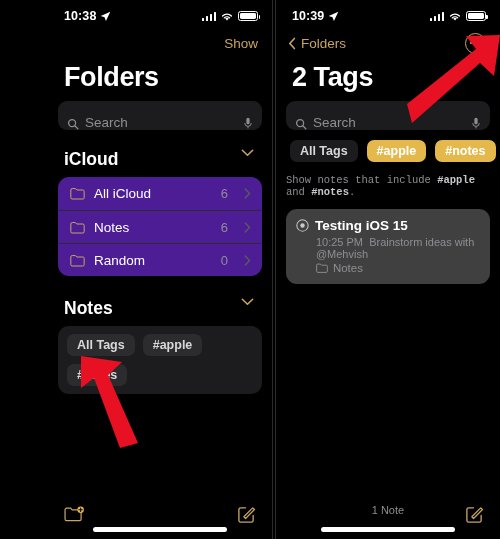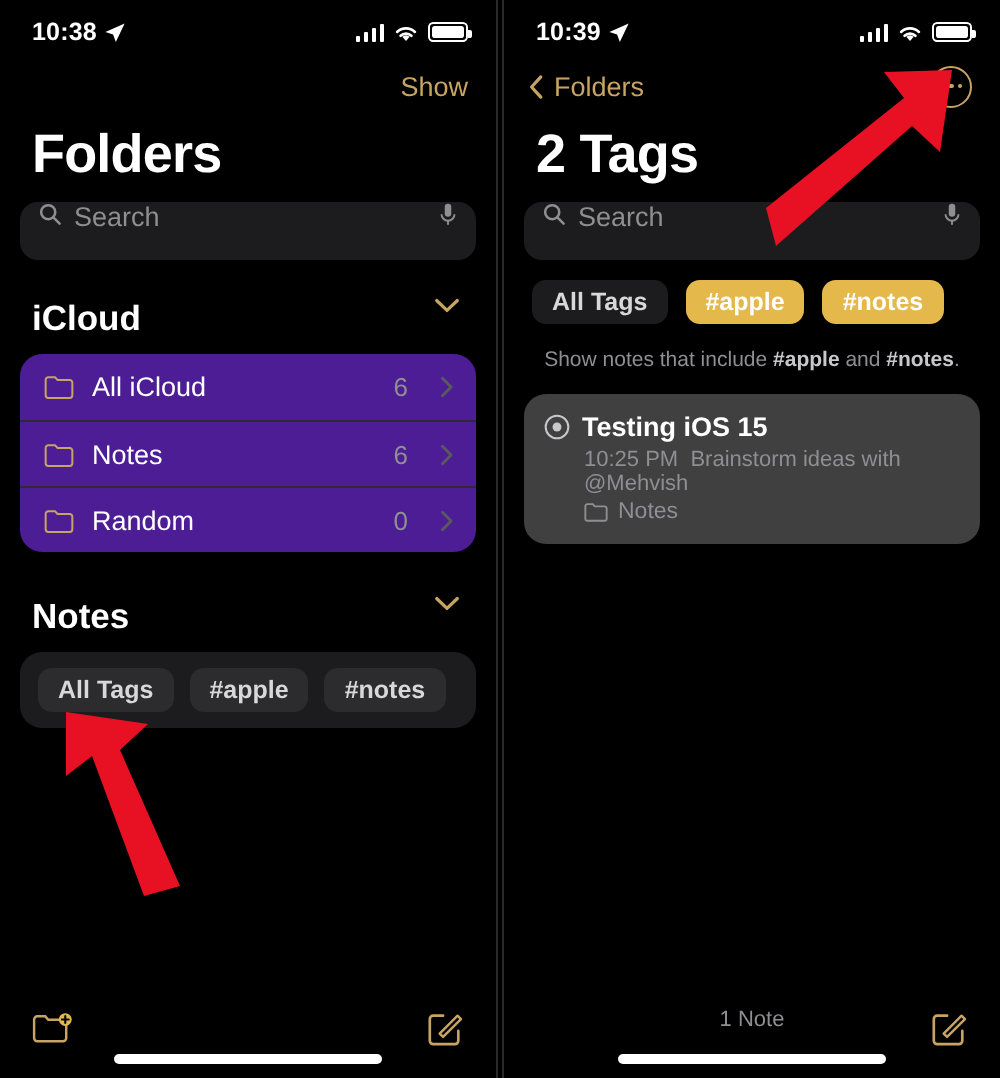--- a/index.html
+++ b/index.html
@@ -2,21 +2,21 @@
 <html><head>
 <meta charset="utf-8">
 <style>
   * { box-sizing: border-box; margin: 0; padding: 0; }
   html, body {
     width: 500px; height: 539px;
     background: #000;
     font-family: "Liberation Sans", sans-serif;
     overflow: hidden;
   }
-  .screens { display: flex; width: 500px; height: 537px; }
+  .screens { display: flex; width: 500px; height: 537px; padding-left: 48px; }
   .phone {
     position: relative;
     width: 248px; height: 539px;
     background: #000;
     overflow: hidden;
   }
   .divider { width: 4px; height: 539px; background: #000; border-left:1px solid #2a2a2a; border-right:1px solid #2a2a2a;}
 
   
   .statusbar {
@@ -45,21 +45,21 @@
     width:21px;height:21px;border:1.2px solid #C8A464;border-radius:50%;
     display:flex;align-items:center;justify-content:center;gap:2px; cursor:pointer;
   }
   .more-btn b { width:2.6px;height:2.6px;background:#C8A464;border-radius:50%; display:block;}
 
   .big-title { color:#fff; font-size:27px; font-weight:700; padding: 4px 16px 8px 16px; letter-spacing:-.4px;}
 
   
   .search {
     margin: 0 10px 10px 10px; height: 29px; background:#1C1C1E; border-radius:9px;
-    display:flex; align-items:flex-start; padding: 0 9px; gap:6px; cursor:text;
+    display:flex; align-items:flex-end; padding: 0 9px; gap:6px; cursor:text;
   }
   .search-text { color:#8E8E93; font-size:13.5px; flex:1; }
 
   
   .sec-head {
     display:flex; align-items:flex-start; justify-content:space-between;
     padding: 9px 18px 7px 16px;
   }
   .sec-title { color:#fff; font-size:17.5px; font-weight:700; }
 
@@ -74,21 +74,21 @@
   
   .tagcard { margin: 0 10px; background:#1C1C1E; border-radius:11px; padding:8px 9px; display:flex; gap:8px; flex-wrap:wrap; }
   .chip {
     background:#2C2C2E; color:#D8D8DA; font-size:12.5px; font-weight:600;
     padding:4px 10px; border-radius:7px; cursor:pointer; white-space:nowrap;
   }
   .chips-bare { padding: 0 14px; display:flex; gap:9px; margin-bottom:10px;}
   .chips-bare .chip { background:#1C1C1E; }
   .chip.selected { background:#E5B84B; color:#fff; }
 
-  .hint { color:#8E8E93; font-size:10.5px; text-align:center; padding: 2px 10px 11px 10px; }
+  .hint { color:#8E8E93; font-size:10.5px; text-align:left; padding: 2px 10px 11px 10px; font-family: Liberation Mono, monospace; }
   .hint b { color:#C7C7CC; font-weight:700; }
 
   
   .note-card { margin:0 10px; background:#404040; border-radius:11px; padding:9px 11px 10px 10px; cursor:pointer;}
   .note-title-line { display:flex; align-items:center; gap:6px; }
   .note-title { color:#fff; font-size:13.5px; font-weight:700; }
   .note-meta { color:#8E8E93; font-size:11px; margin:3px 0 0 20px; }
   .note-folder { display:flex; align-items:center; gap:5px; margin:2px 0 0 20px; color:#8E8E93; font-size:11.5px; }
 
   

